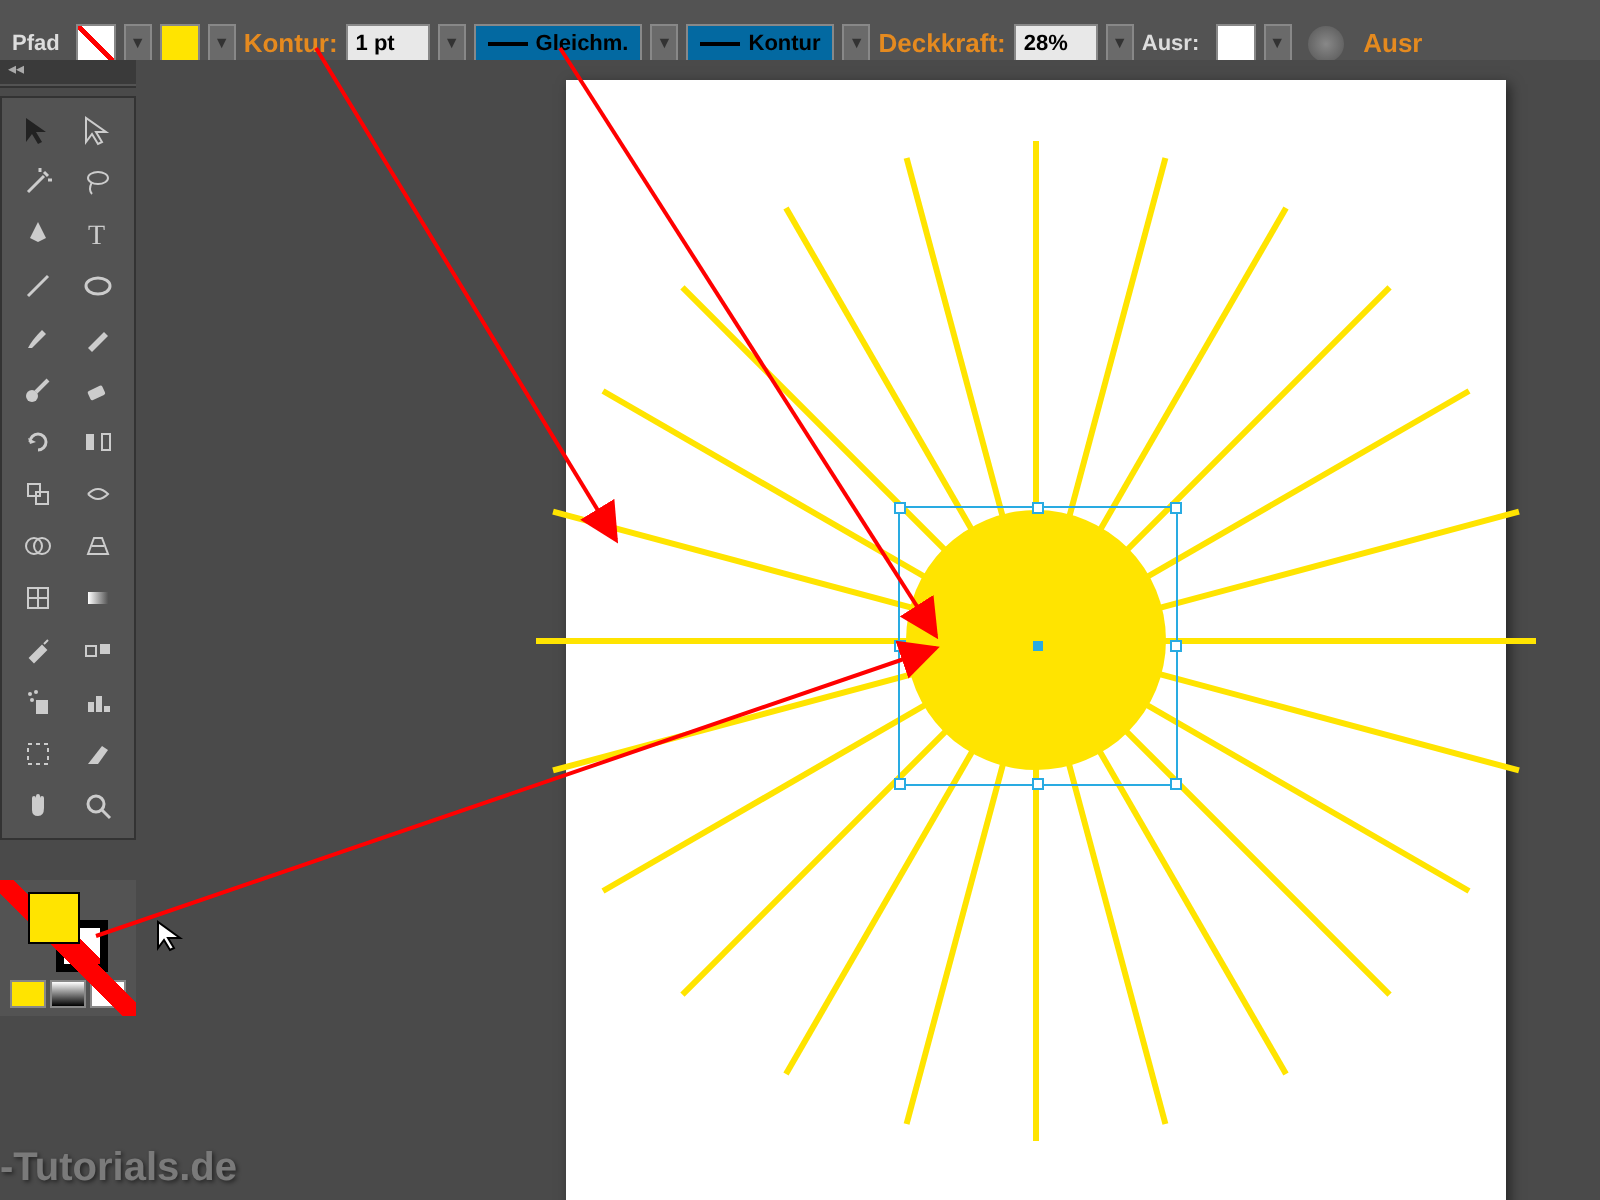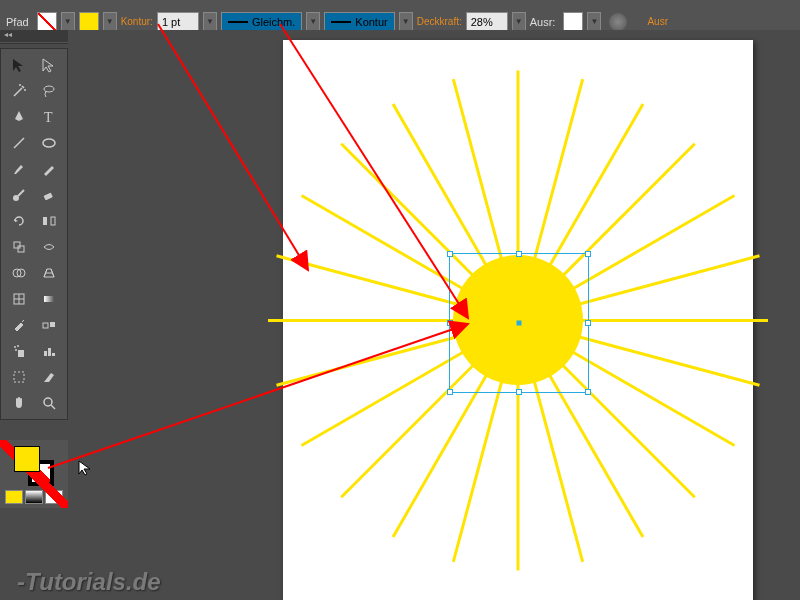--- a/index.html
+++ b/index.html
@@ -1,28 +1,28 @@
 <!DOCTYPE html>
 <html><head>
 <meta charset="utf-8">
 <style>
 * { margin: 0; padding: 0; box-sizing: border-box; }
 body { background: #4a4a4a; font-family: Arial, sans-serif; font-size: 11px; color: #ccc; overflow: hidden; width: 800px; height: 600px; position: relative; }
 
-.top-bar { height: 44px; background: #535353; border-bottom: 1px solid #333; display: flex; align-items: center; padding: 0 6px; gap: 4px; }
+.top-bar { height: 44px; background: #535353; border-bottom: 1px solid #333; display: flex; align-items: center; padding: 0 6px; gap: 4px; font-weight: bold; }
 .top-label { color: #ddd; margin-right: 4px; font-size: 11px; }
 .swatch { width: 20px; height: 20px; border: 1px solid #888; display: inline-block; position: relative; }
 .swatch-none { background: white; }
 .swatch-none::after { content: ''; position: absolute; left: 0; top: 0; right: 0; bottom: 0; background: linear-gradient(to top right, transparent 45%, red 45%, red 55%, transparent 55%); }
 .swatch-yellow { background: #ffe400; }
 .dd { width: 14px; height: 20px; background: #6a6a6a; border: 1px solid #888; display: inline-flex; align-items: center; justify-content: center; color: #333; font-size: 8px; }
 .field { height: 20px; background: #e8e8e8; border: 1px solid #888; padding: 0 4px; display: inline-flex; align-items: center; color: #000; font-size: 11px; }
 .field-btn { background: #0369a1; border: 1px solid #888; height: 20px; padding: 0 6px; display: inline-flex; align-items: center; color: #000; font-size: 11px; gap: 4px; }
 .stroke-preview { width: 20px; height: 2px; background: #000; }
-.highlight-label { color: #e58a1f; font-size: 10px; }
+.highlight-label { color: #e58a1f; font-size: 13px; }
 
 .tab-strip { position: absolute; top: 30px; left: 0; width: 68px; height: 12px; background: #3a3a3a; font-size: 8px; color: #aaa; padding-left: 4px; }
 
 .tools { position: absolute; top: 48px; left: 0; width: 68px; background: #535353; border: 1px solid #333; padding: 4px; display: grid; grid-template-columns: 1fr 1fr; gap: 2px; }
 .tool { width: 28px; height: 24px; display: flex; align-items: center; justify-content: center; border: 1px solid transparent; }
 .tool svg { width: 16px; height: 16px; }
 
 .color-panel { position: absolute; left: 0; top: 440px; width: 68px; background: #535353; padding: 4px; }
 .fill-stroke { position: relative; width: 40px; height: 40px; margin: 2px auto; }
 .fill-box { position: absolute; width: 26px; height: 26px; background: #ffe400; border: 1px solid #000; top: 0; left: 0; z-index: 2; }
@@ -36,21 +36,21 @@
 
 .sun { position: absolute; left: 50%; top: 280px; transform: translate(-50%, -50%); }
 .circle { width: 130px; height: 130px; background: #ffe400; border-radius: 50%; position: absolute; left: -65px; top: -65px; }
 .ray { position: absolute; width: 250px; height: 3px; background: #ffe400; left: 0; top: -1.5px; transform-origin: 0 50%; }
 
 .selection { position: absolute; left: 381px; top: 223px; width: 140px; height: 140px; border: 1px solid #29abe2; }
 .handle { position: absolute; width: 6px; height: 6px; background: #fff; border: 1px solid #29abe2; }
 .center-pt { position: absolute; left: 50%; top: 50%; width: 5px; height: 5px; background: #29abe2; transform: translate(-50%,-50%); }
 
 .arrow { stroke: red; stroke-width: 2; fill: red; }
-.watermark { position: absolute; left: 17px; bottom: 4px; color: #aaa; font-size: 24px; font-style: italic; font-weight: bold; opacity: 0.5; text-shadow: 1px 1px 2px #000; }
+.watermark { position: absolute; left: 0; bottom: 4px; color: #aaa; font-size: 20px; font-weight: bold; opacity: 0.5; text-shadow: 1px 1px 2px #000; }
 .cursor { position: absolute; left: 77px; top: 459px; pointer-events: none; }
 </style>
 </head>
 <body>
 
 <div class="top-bar">
   <span class="top-label">Pfad</span>
 
   <span class="swatch swatch-none"></span>
   <span class="dd">▼</span>
@@ -76,21 +76,21 @@
 
   <span class="highlight-label">Deckkraft:</span>
   <span class="field" style="width:42px">28%</span>
   <span class="dd">▼</span>
 
   <span class="top-label">Ausr:</span>
   <span class="swatch" style="background:#fff"></span>
   <span class="dd">▼</span>
 
   <span style="width:18px;height:18px;border-radius:50%;background:radial-gradient(circle,#888,#555);margin-left:4px;"></span>
-  <span class="highlight-label" style="margin-left:16px">Ausr</span>
+  <span class="highlight-label" style="margin-left:6px">Ausr</span>
 </div>
 
 <div class="tab-strip">◂◂</div>
 
 <div class="tools">
   <div class="tool">
       <svg viewBox="0 0 16 16">
         <path d="M2 2 L2 14 L5 10 L8 15 L10 14 L7 9 L12 9 Z" fill="#222"></path>
       </svg>
     </div>

